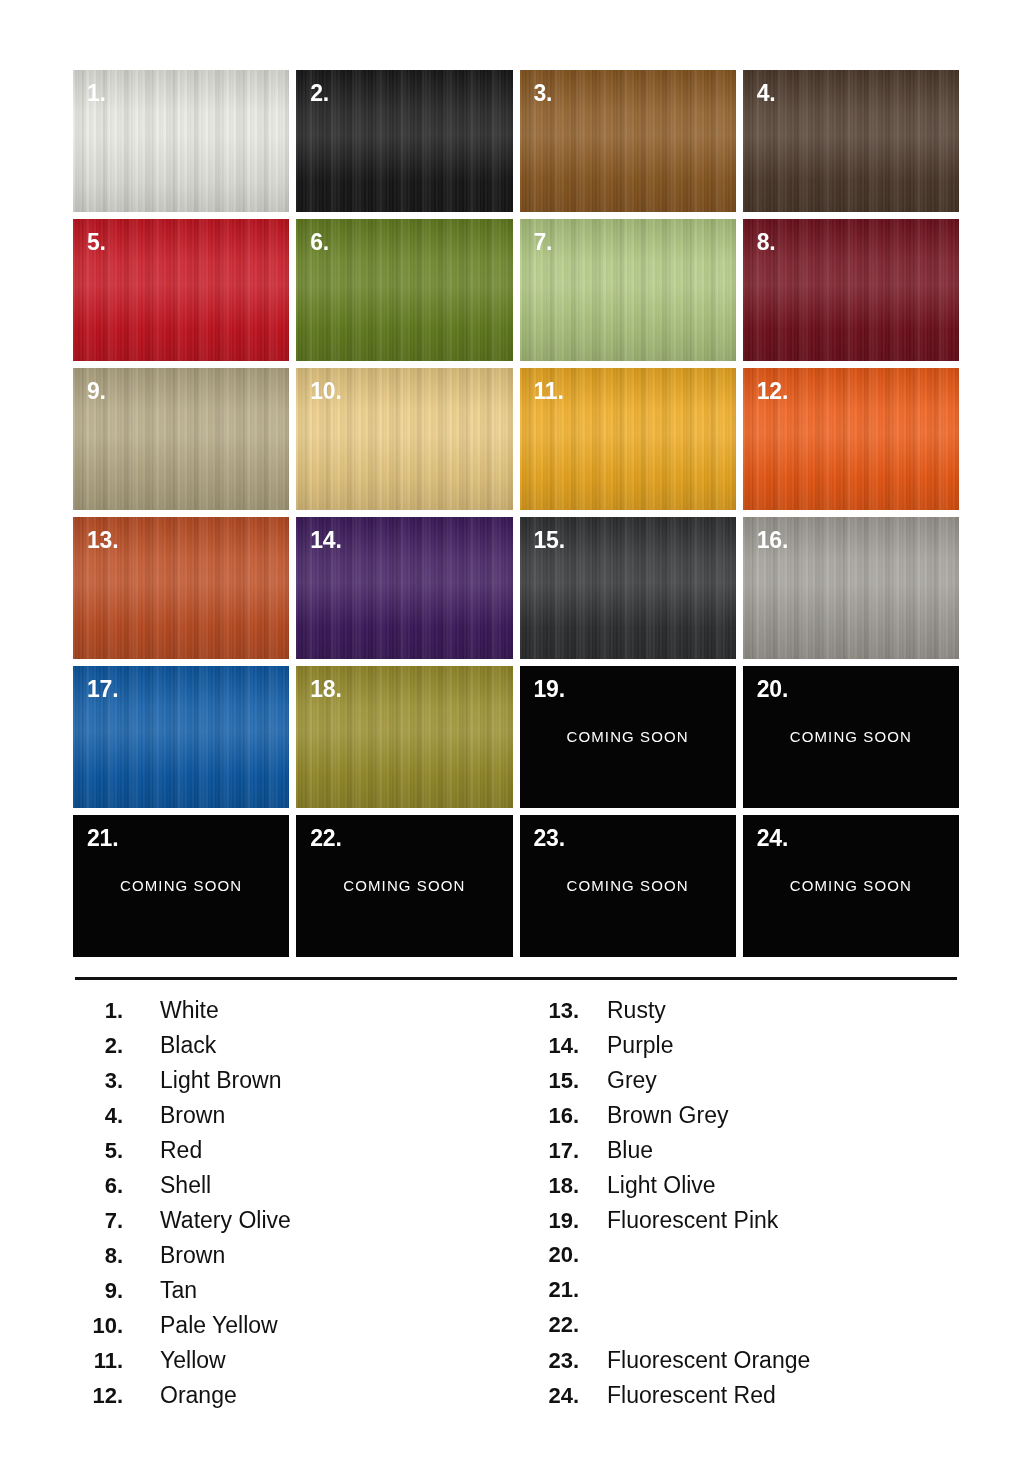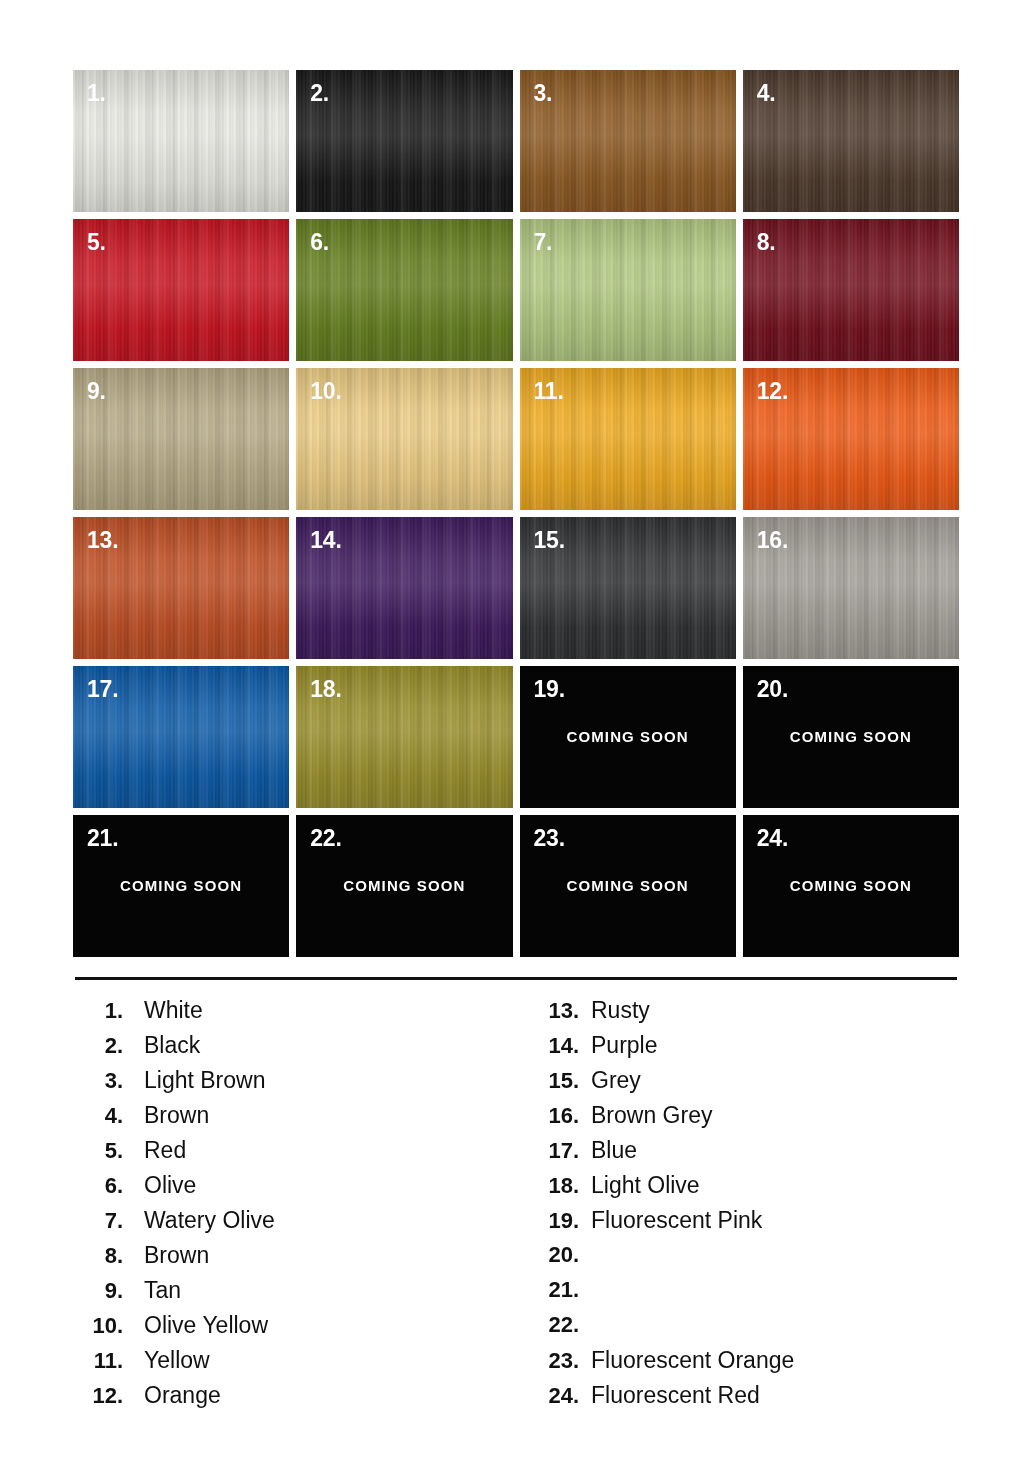--- a/index.html
+++ b/index.html
@@ -91,21 +91,21 @@
   }
 
   .swatch .soon {
     position: absolute;
     left: 0;
     right: 0;
     top: 62px;
     text-align: center;
     color: #ffffff;
     font-size: 15px;
-    font-weight: bold;
+    font-weight: normal;
     letter-spacing: 1.1px;
     z-index: 3;
   }
 
   
   .divider {
     position: absolute;
     left: 75px;
     top: 977px;
     width: 882px;
@@ -141,20 +141,21 @@
     text-align: right;
     color: #111111;
   }
   .legend-col.col-left .legend-num { width: 50px; margin-right: 21px; }
   .legend-col.col-right .legend-num { width: 56px; margin-right: 12px; }
 
   .legend-label {
     font-size: 23px;
     font-weight: normal;
     color: #111111;
+    margin-left: 16px;
   }
 </style>
 </head>
 <body>
 
 <div class="page">
 
   <div class="swatch-grid">
       <div class="swatch" style="background-color: rgb(233, 233, 227);">
         <div class="fibre"></div>
@@ -273,37 +274,37 @@
         <div class="legend-row">
           <span class="legend-num">4.</span>
           <span class="legend-label">Brown</span>
         </div>
         <div class="legend-row">
           <span class="legend-num">5.</span>
           <span class="legend-label">Red</span>
         </div>
         <div class="legend-row">
           <span class="legend-num">6.</span>
-          <span class="legend-label">Olive</span>
+          <span class="legend-label">Shell</span>
         </div>
         <div class="legend-row">
           <span class="legend-num">7.</span>
           <span class="legend-label">Watery Olive</span>
         </div>
         <div class="legend-row">
           <span class="legend-num">8.</span>
           <span class="legend-label">Brown</span>
         </div>
         <div class="legend-row">
           <span class="legend-num">9.</span>
           <span class="legend-label">Tan</span>
         </div>
         <div class="legend-row">
           <span class="legend-num">10.</span>
-          <span class="legend-label">Olive Yellow</span>
+          <span class="legend-label">Pale Yellow</span>
         </div>
         <div class="legend-row">
           <span class="legend-num">11.</span>
           <span class="legend-label">Yellow</span>
         </div>
         <div class="legend-row">
           <span class="legend-num">12.</span>
           <span class="legend-label">Orange</span>
         </div>
       </div>

